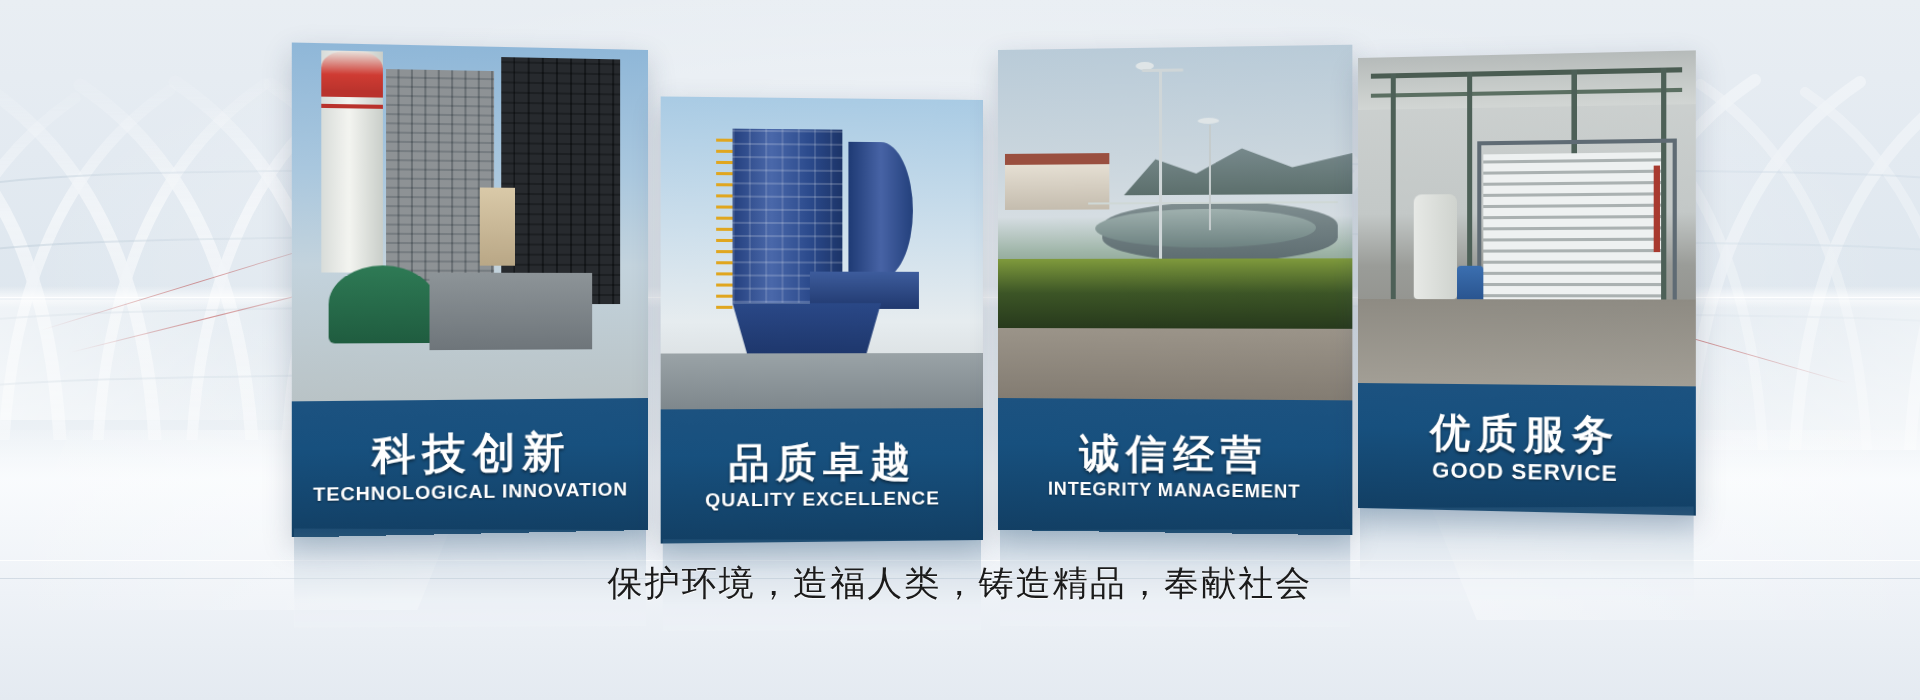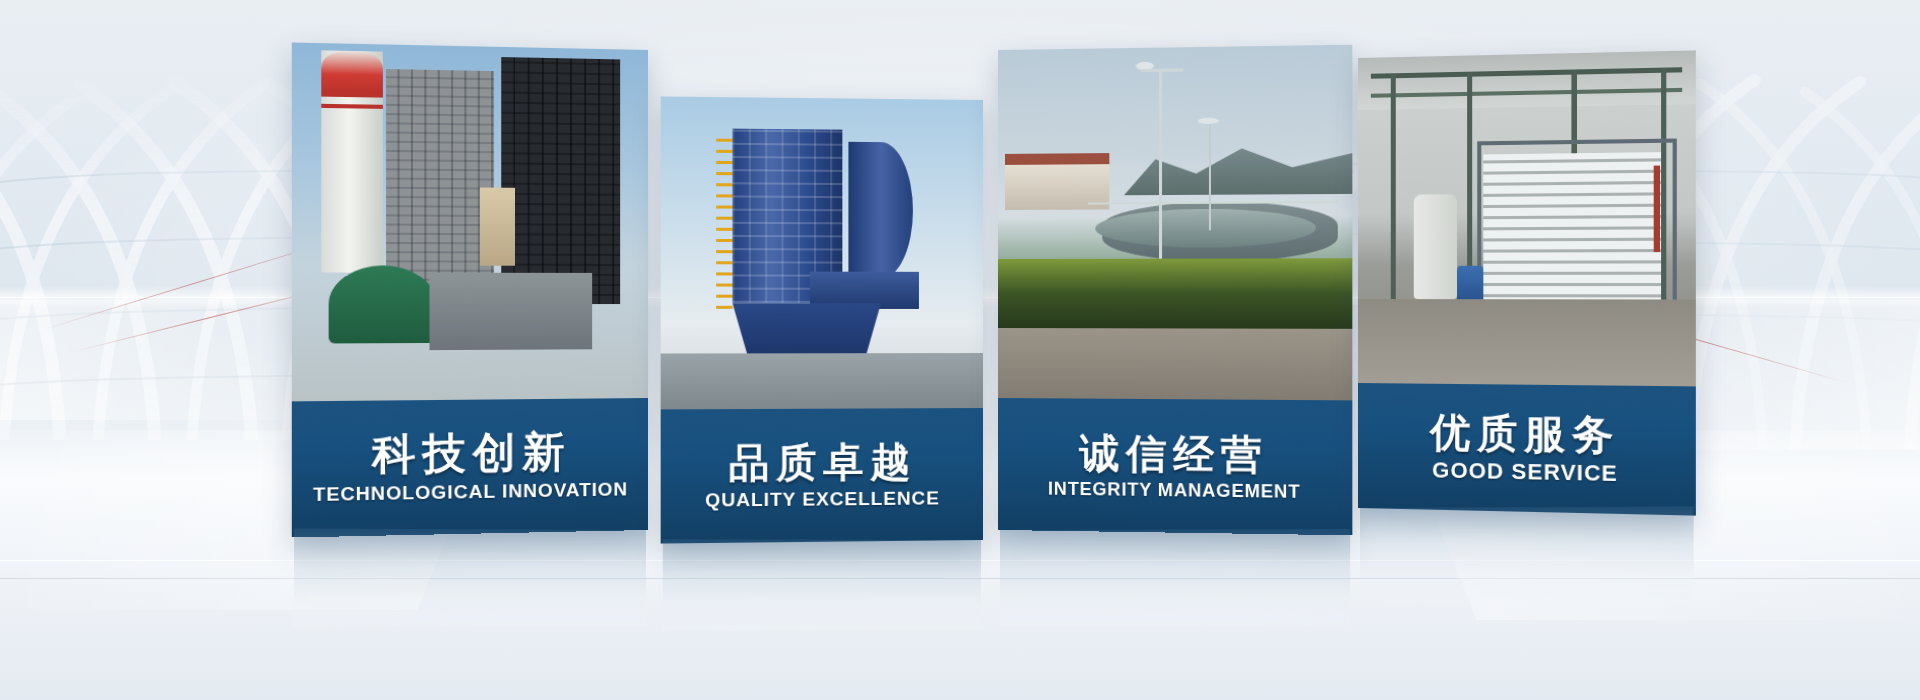--- a/index.html
+++ b/index.html
@@ -397,14 +397,15 @@
         <div class="cap-en" style="font-size:22px;">GOOD SERVICE</div>
       </div>
     </div>
     <div class="reflection" style="left:1360px;top:508px;width:326px;height:92px;transform:perspective(1400px) rotateY(-8deg);transform-origin:0% 50%;">
       <div class="rf-inner" style="background:linear-gradient(180deg,#123f64,#17507e);"></div>
       <div class="rf-mask"></div>
     </div>
 
   </div>
 
+  <div class="tagline">保护环境，造福人类，铸造精品，奉献社会</div>
 
 </div>
 
 </body></html>

